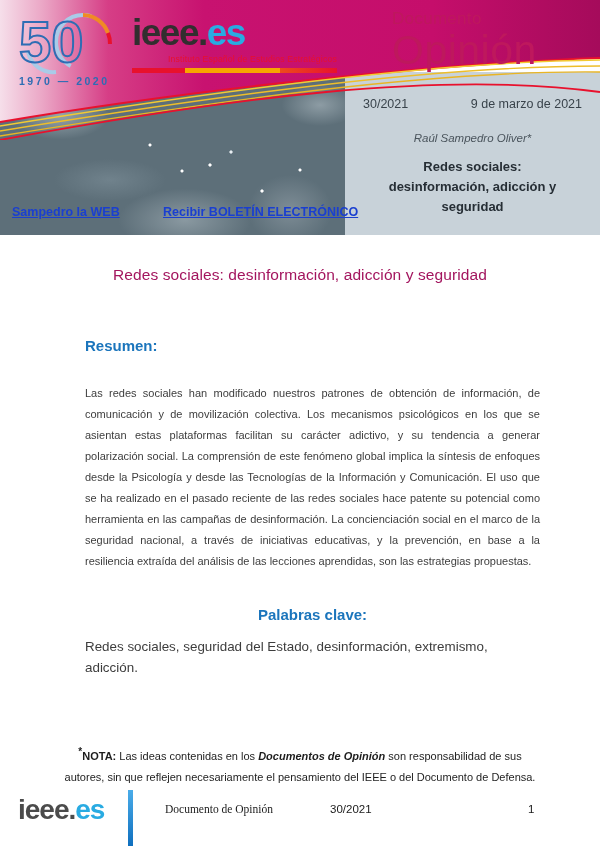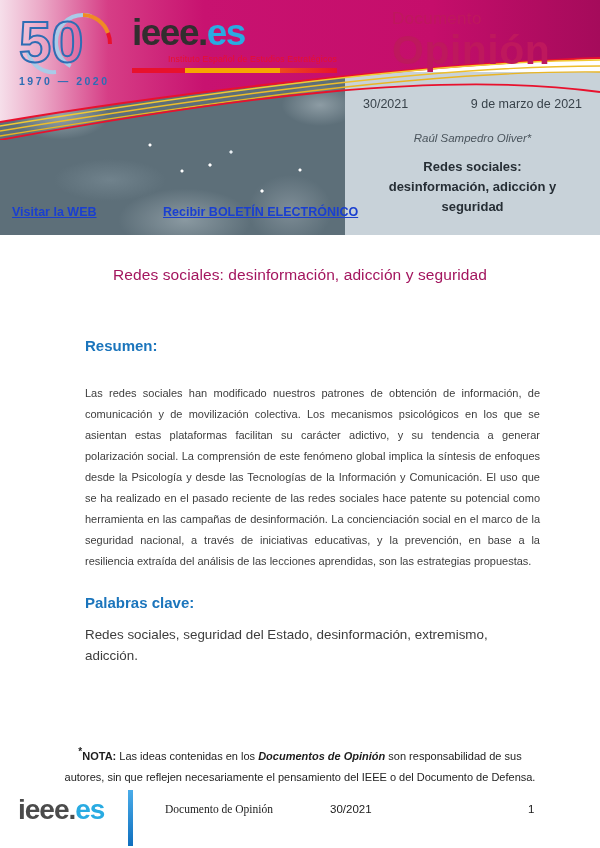--- a/index.html
+++ b/index.html
@@ -34,34 +34,34 @@
   .banner-content{position:absolute;left:0;top:0;width:542px;height:140px;z-index:3;pointer-events:none;}
   .anniv{position:absolute;left:16px;top:6px;}
   .ieee-logo{position:absolute;left:132px;top:14px;width:205px;}
   .ieee-word{font-size:37px;font-weight:bold;letter-spacing:-1.5px;color:#322e2f;line-height:1;}
   .ieee-word .tld{color:#29ABE2;}
   .ieee-sub{font-size:8.6px;color:#E8112D;margin-top:3px;letter-spacing:.2px;white-space:nowrap;padding-left:36px;}
   .ieee-bar{margin-top:4px;height:5px;width:205px;
     background:linear-gradient(to right,#E8112D 0%,#E8112D 26%,#F7A600 26%,#F7A600 72%,#ED4C1C 72%,#E8112D 100%);}
   .doctype{position:absolute;left:392px;top:9px;color:#be185d;}
   .dt1{font-size:17px;letter-spacing:.3px;}
-  .dt2{font-size:41px;font-weight:700;letter-spacing:.5px;margin-top:0;line-height:1.05;}
+  .dt2{font-size:41px;font-weight:400;letter-spacing:.5px;margin-top:0;line-height:1.05;}
   .hlink{
     position:absolute;z-index:4;font-size:12.5px;font-weight:bold;
     color:#1A3FD0;text-decoration:underline;cursor:pointer;
   }
   .link-web{left:12px;top:205px;}
   .link-bol{left:163px;top:205px;text-align:right;}
   .ib-row{display:flex;justify-content:space-between;font-size:12.5px;color:#39434B;}
   .ib-author{text-align:center;font-style:italic;font-size:11.5px;color:#4A545C;margin-top:21px;}
   .ib-title{text-align:center;font-weight:bold;font-size:13px;color:#262E35;margin-top:13px;line-height:1.55;padding:0 10px;}
   
   .art-title{margin:31px 40px 0;text-align:center;color:#A3155E;font-size:15.5px;letter-spacing:.1px;}
   .sec-label{margin:53px 60px 0 85px;color:#1B75BC;font-size:15px;font-weight:bold;}
-  .kw-label{margin-top:22px;}
+  .kw-label{margin-top:34px;text-align:center;}
   .body-text{margin:29px 60px 0 85px;font-size:11px;line-height:21px;text-align:justify;color:#3D3D3D;}
   .kw-text{margin:13px 60px 0 85px;font-size:13.4px;line-height:21px;color:#3D3D3D;}
   
   .note{position:absolute;left:58px;right:58px;top:741px;text-align:center;font-size:11px;line-height:21px;color:#1d1d1d;}
   .note b{font-weight:bold;}
   .note sup{font-size:10px;font-weight:bold;}
   
   .footer{position:absolute;left:0;top:788px;width:600px;height:60px;}
   .f-logo{position:absolute;left:18px;top:6px;font-size:28px;font-weight:bold;letter-spacing:-1px;color:#4B4B4B;}
   .f-logo .tld{color:#29ABE2;}
@@ -124,21 +124,21 @@
         <div class="ieee-sub">Instituto Español de Estudios Estratégicos</div>
         <div class="ieee-bar"></div>
       </div>
 
       <div class="doctype">
         <div class="dt1">Documento</div>
         <div class="dt2">Opinión</div>
       </div>
     </div>
 
-    <a class="hlink link-web">Visitar la WEB</a>
+    <a class="hlink link-web">Sampedro la WEB</a>
     <a class="hlink link-bol">Recibir BOLETÍN ELECTRÓNICO</a>
   </div>
 
   <div class="art-title">Redes sociales: desinformación, adicción y seguridad</div>
 
   <div class="sec-label">Resumen:</div>
   <div class="body-text">Las redes sociales han modificado nuestros patrones de obtención de información, de comunicación y de movilización colectiva. Los mecanismos psicológicos en los que se asientan estas plataformas facilitan su carácter adictivo, y su tendencia a generar polarización social. La comprensión de este fenómeno global implica la síntesis de enfoques desde la Psicología y desde las Tecnologías de la Información y Comunicación. El uso que se ha realizado en el pasado reciente de las redes sociales hace patente su potencial como herramienta en las campañas de desinformación. La concienciación social en el marco de la seguridad nacional, a través de iniciativas educativas, y la prevención, en base a la resiliencia extraída del análisis de las lecciones aprendidas, son las estrategias propuestas.</div>
 
   <div class="sec-label kw-label">Palabras clave:</div>
   <div class="kw-text">Redes sociales, seguridad del Estado, desinformación, extremismo, adicción.</div>

